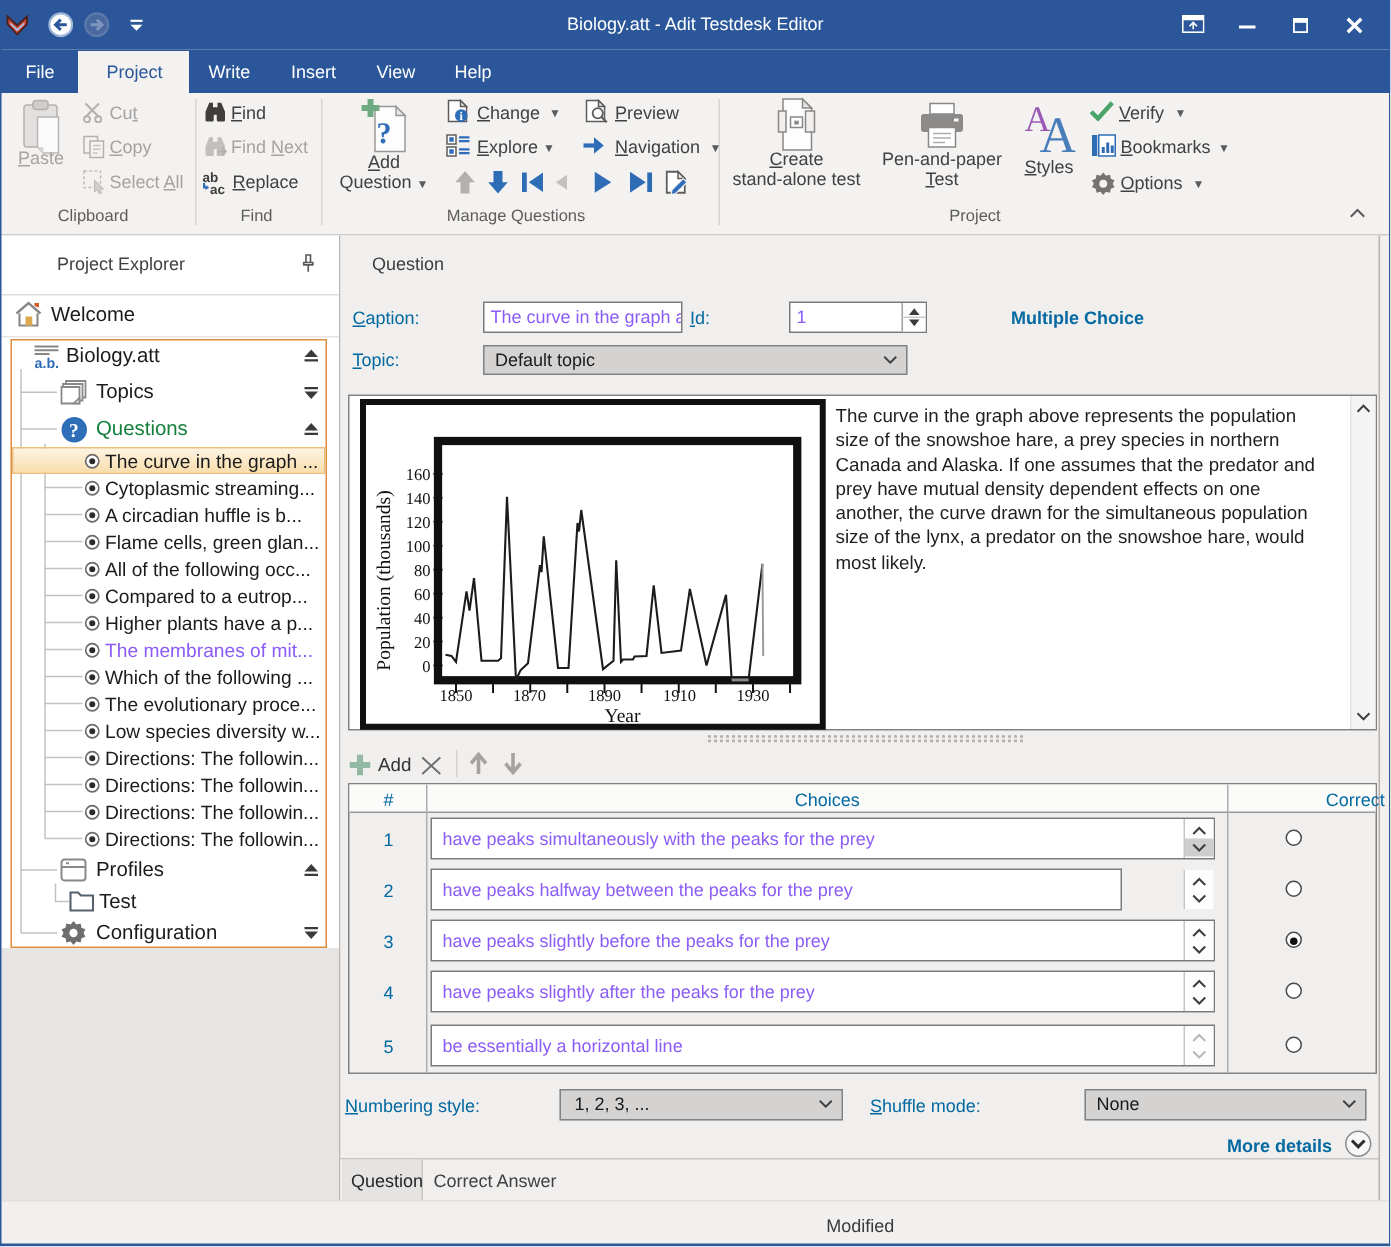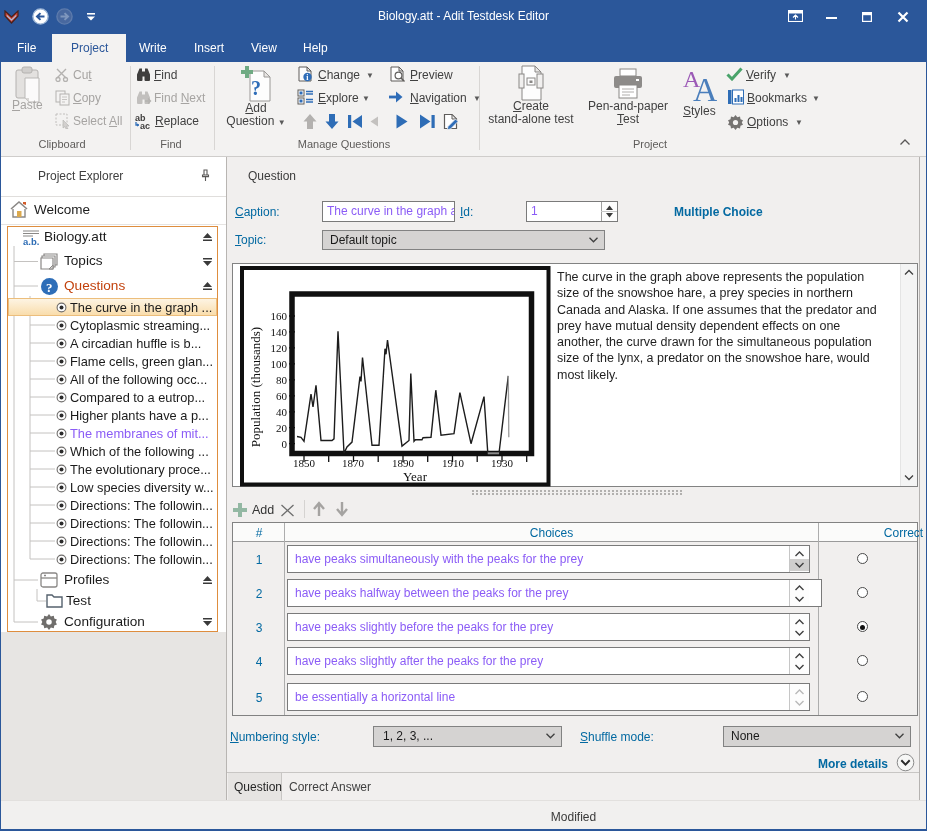--- a/index.html
+++ b/index.html
@@ -261,21 +261,21 @@
     <path d="M4 4 V1 H17 V12 H14" stroke="#8a8886" stroke-width="1.2" fill="none"></path>
     <path d="M2 6 V3 H15 V14 H12" stroke="#8a8886" stroke-width="1.2" fill="#fff"></path>
     <path d="M1 5 H13 V16 H1 Z" stroke="#8a8886" stroke-width="1.2" fill="#fff"></path>
     <path d="M9 16 l4 -4 v4 z" fill="#d8d6d4" stroke="#8a8886" stroke-width="1"></path>
   </svg>
   <div class="abs" style="left:64px;top:253px;font-size:13.6px;color:#1b1b1b">Topics</div>
   <svg class="abs" style="left:40px;top:277px" width="19" height="19" viewBox="0 0 19 19">
     <circle cx="9.5" cy="9.5" r="8.5" fill="#2e6eb8"></circle>
     <text x="6" y="14.5" font-size="13" font-weight="bold" fill="#fff" font-family="Liberation Serif">?</text>
   </svg>
-  <div class="abs" style="left:64px;top:278px;font-size:13.6px;color:#c2410c">Questions</div>
+  <div class="abs" style="left:64px;top:278px;font-size:13.6px;color:#15803d">Questions</div>
   <svg class="abs" style="left:56px;top:302px" width="11" height="11" viewBox="0 0 11 11">
       <circle cx="5.5" cy="5.5" r="4.4" fill="#fff" stroke="#6e6c6a" stroke-width="1.1"></circle>
       <circle cx="5.5" cy="5.5" r="2" fill="#2b2b2b"></circle>
     </svg>
   <div class="abs" style="left:70px;top:300px;font-size:12.8px;color:#1b1b1b;white-space:nowrap">The curve in the graph ...</div>
   <svg class="abs" style="left:56px;top:320px" width="11" height="11" viewBox="0 0 11 11">
       <circle cx="5.5" cy="5.5" r="4.4" fill="#fff" stroke="#6e6c6a" stroke-width="1.1"></circle>
       <circle cx="5.5" cy="5.5" r="2" fill="#2b2b2b"></circle>
     </svg>
   <div class="abs" style="left:70px;top:318px;font-size:12.8px;color:#1b1b1b;white-space:nowrap">Cytoplasmic streaming...</div>
@@ -473,21 +473,21 @@
   <div class="abs" style="left:789px;top:546px;width:20px;height:26px;background:#fdfdfd;border-left:1px solid #c6c6c6;box-sizing:border-box"></div>
   <div class="abs" style="left:790px;top:559px;width:19px;height:12px;background:#cfcecd"></div>
   <svg class="abs" style="left:794px;top:550px" width="11" height="8" viewBox="0 0 11 8">
       <path d="M1.5 6 L5.5 2 L9.5 6" stroke="#3f3f3f" stroke-width="1.4" fill="none"></path>
     </svg>
   <svg class="abs" style="left:794px;top:561px" width="11" height="8" viewBox="0 0 11 8">
       <path d="M1.5 2 L5.5 6 L9.5 2" stroke="#3f3f3f" stroke-width="1.4" fill="none"></path>
     </svg>
   <div class="abs" style="left:857px;top:553px;width:11px;height:11px;border:1px solid #4a4a4a;border-radius:50%;background:#fff;box-sizing:border-box"></div>
   <div class="abs lbl" style="left:233px;top:587px;width:52px;text-align:center">2</div>
-  <div class="tb" style="left:287px;top:579px;width:535px;height:28px;line-height:26px;padding-left:7px;overflow:hidden;white-space:nowrap">have peaks halfway between the peaks for the prey</div>
+  <div class="tb" style="left:287px;top:579px;width:461px;height:28px;line-height:26px;padding-left:7px;overflow:hidden;white-space:nowrap">have peaks halfway between the peaks for the prey</div>
   <div class="abs" style="left:789px;top:580px;width:20px;height:26px;background:#fdfdfd;border-left:1px solid #c6c6c6;box-sizing:border-box"></div>
   <svg class="abs" style="left:794px;top:584px" width="11" height="8" viewBox="0 0 11 8">
       <path d="M1.5 6 L5.5 2 L9.5 6" stroke="#3f3f3f" stroke-width="1.4" fill="none"></path>
     </svg>
   <svg class="abs" style="left:794px;top:595px" width="11" height="8" viewBox="0 0 11 8">
       <path d="M1.5 2 L5.5 6 L9.5 2" stroke="#3f3f3f" stroke-width="1.4" fill="none"></path>
     </svg>
   <div class="abs" style="left:857px;top:587px;width:11px;height:11px;border:1px solid #4a4a4a;border-radius:50%;background:#fff;box-sizing:border-box"></div>
   <div class="abs lbl" style="left:233px;top:621px;width:52px;text-align:center">3</div>
   <div class="tb" style="left:287px;top:613px;width:523px;height:28px;line-height:26px;padding-left:7px;overflow:hidden;white-space:nowrap">have peaks slightly before the peaks for the prey</div>

